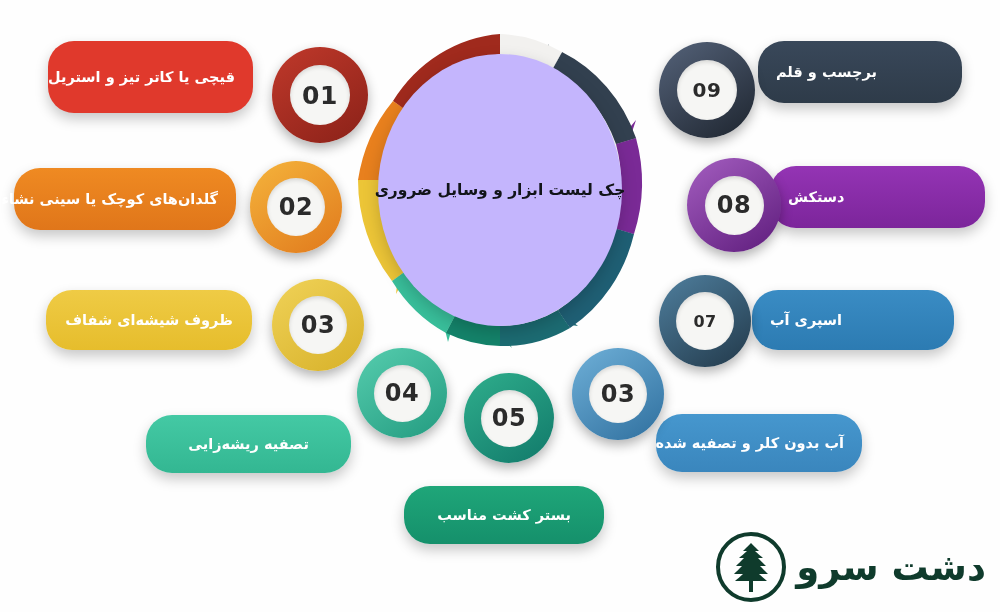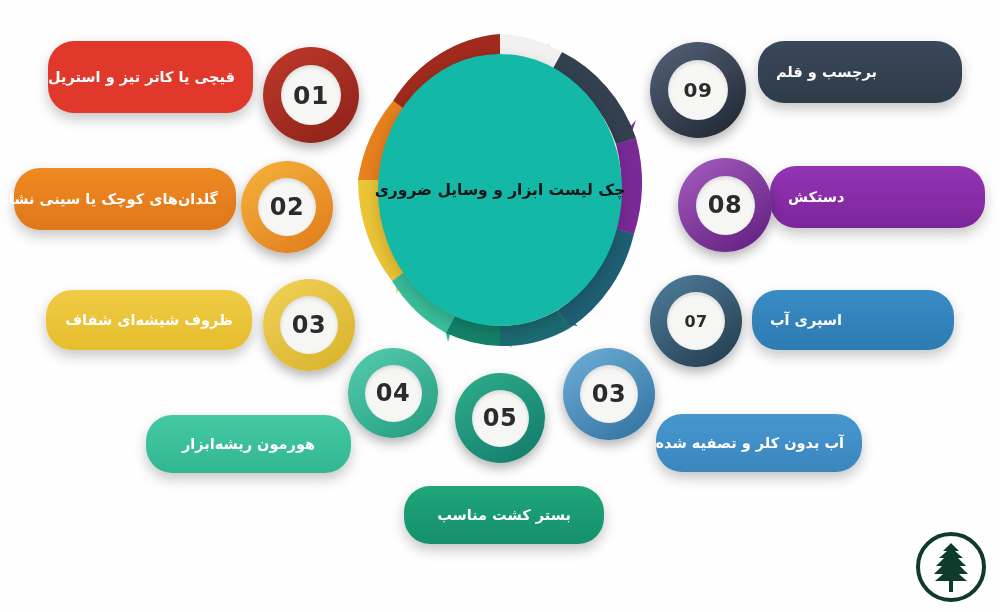--- a/index.html
+++ b/index.html
@@ -21,21 +21,21 @@
   
   .wheel{
     position:absolute;
     left:352px; top:28px;
     width:296px; height:324px;
   }
   .wheel-core{
     position:absolute;
     left:26px; top:26px;
     width:244px; height:272px;
-    background:#14b8a6;
+    background:#c4b5fd;
     border-radius:50%;
     box-shadow:0 6px 16px rgba(0,0,0,.18);
     display:flex;
     align-items:center;
     justify-content:center;
   }
   .wheel-title{
     text-align:center;
     color:#111418;
     font-weight:bold;
@@ -49,20 +49,21 @@
 
   .seg{position:absolute;left:0;top:0;width:100%;height:100%;}
   .seg svg{display:block;width:100%;height:100%;overflow:visible;}
 
   
   .num{
     position:absolute;
     border-radius:50%;
     display:flex;align-items:center;justify-content:center;
     box-shadow:0 5px 12px rgba(0,0,0,.30);
+    margin-left:9px;
   }
   .num-inner{
     border-radius:50%;
     background:#f6f6f4;
     display:flex;align-items:center;justify-content:center;
     box-shadow:inset 0 2px 4px rgba(0,0,0,.13);
   }
   .num-text{
     font-family:"DejaVu Sans","Liberation Sans",sans-serif;
     font-weight:bold;
@@ -196,21 +197,21 @@
   <div class="pill left" style="left:46px;top:290px;width:206px;height:60px;background:linear-gradient(180deg,#efcb45,#e6bd2c);">
     <span>ظروف شیشه‌ای شفاف</span>
   </div>
   <div class="num" style="left:263px;top:279px;width:92px;height:92px;background:linear-gradient(145deg,#f0d258,#d7b129);">
     <div class="num-inner" style="width:58px;height:58px;">
       <span class="num-text" style="font-size:24px;">03</span>
     </div>
   </div>
 
   <div class="pill left" style="left:146px;top:415px;width:205px;height:58px;background:linear-gradient(180deg,#44c9a4,#33b792);">
-    <span>هورمون ریشه‌ابزار</span>
+    <span>تصفیه ریشه‌زایی</span>
   </div>
   <div class="num" style="left:348px;top:348px;width:90px;height:90px;background:linear-gradient(145deg,#56cdae,#239b80);">
     <div class="num-inner" style="width:57px;height:57px;">
       <span class="num-text" style="font-size:24px;">04</span>
     </div>
   </div>
 
   <div class="pill bottom" style="left:404px;top:486px;width:200px;height:58px;background:linear-gradient(180deg,#1fa679,#15906b);">
     <span>بستر کشت مناسب</span>
   </div>
@@ -250,20 +251,21 @@
   <div class="pill right" style="left:758px;top:41px;width:204px;height:62px;background:linear-gradient(180deg,#39485a,#2e3b49);">
     <span>برچسب و قلم</span>
   </div>
   <div class="num" style="left:650px;top:42px;width:96px;height:96px;background:linear-gradient(145deg,#55637a,#1d242e);">
     <div class="num-inner" style="width:60px;height:60px;">
       <span class="num-text" style="font-size:20px;">09</span>
     </div>
   </div>
 
   <div class="logo">
+    <div class="logo-text">دشت سرو</div>
     <div class="logo-mark">
       <svg width="46" height="52" viewBox="0 0 46 52" aria-hidden="true">
         <g fill="#0f3b2c">
           <path d="M23 2 C19 6 17 8 15 10 C17 10 18 10 19 10 C16 13 13 15 11 17 C13 17 15 17 16 17
                    C13 20 10 23 8 25 C10 25 12 25 14 25 C11 28 8 31 6 33 C9 33 12 33 15 33
                    C12 36 9 38 7 40 C11 40 16 40 21 40 L21 48 L25 48 L25 40
                    C30 40 35 40 39 40 C37 38 34 36 31 33 C34 33 37 33 40 33
                    C38 31 35 28 32 25 C34 25 36 25 38 25 C36 23 33 20 30 17
                    C31 17 33 17 35 17 C33 15 30 13 27 10 C28 10 29 10 31 10
                    C29 8 27 6 23 2 Z"></path>

